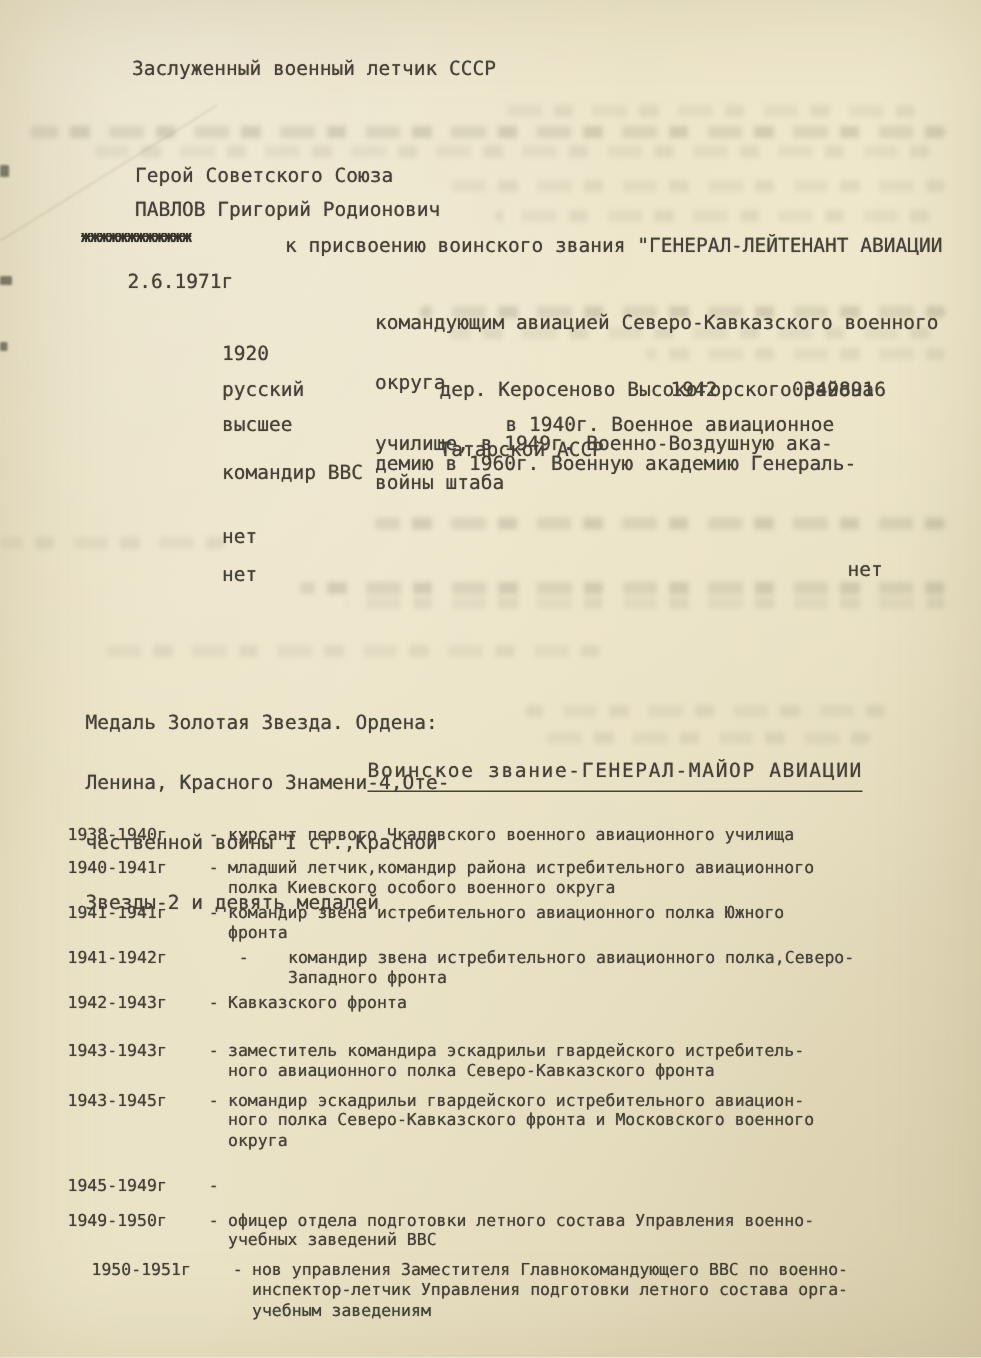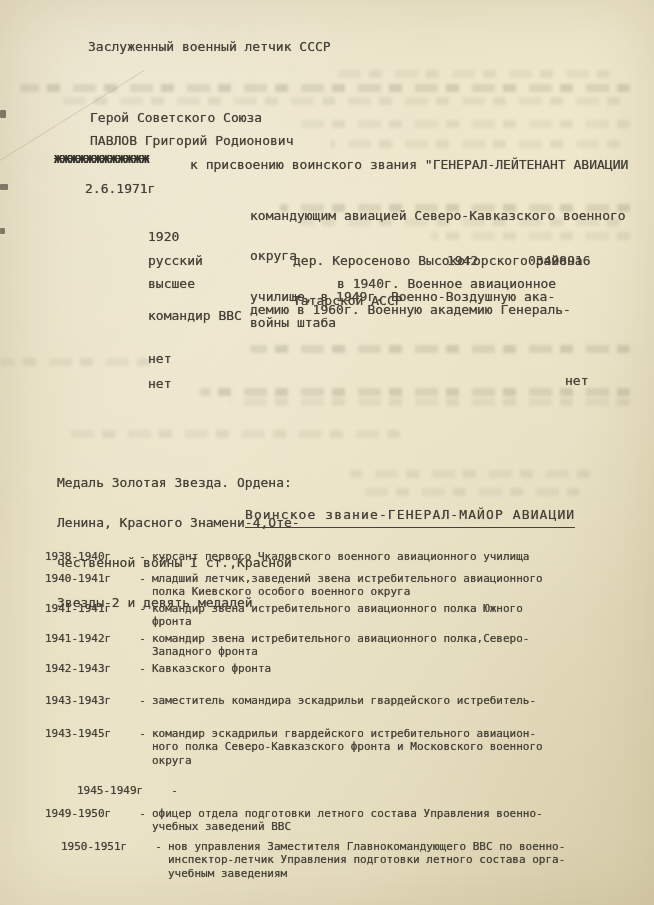--- a/index.html
+++ b/index.html
@@ -17,21 +17,21 @@
   }
   .t{
     position:absolute;
     font-size:13px;line-height:13.4px;
     color:#46423a;
     white-space:pre;
     text-shadow:0 0 0.7px rgba(70,64,52,0.75);
   }
   .lines div{white-space:pre;}
   .strike{
-    font-size:14px;line-height:10px;font-weight:bold;
+    font-size:11px;line-height:10px;font-weight:bold;
     text-decoration:line-through;letter-spacing:-0.5px;color:#36332c;
   }
   .heading{
     letter-spacing:1.1px;
     border-bottom:1.4px solid #46423a;
     padding-bottom:6px;
   }
   .trow{
     position:absolute;left:45px;display:flex;align-items:flex-start;
     font-size:11px;line-height:13.4px;color:#46423a;
@@ -127,35 +127,35 @@
     <div class="tdash">-</div>
     <div class="tlines">
       <div>курсант первого Чкаловского военного авиационного училища</div>
     </div>
   </div>
 
   <div class="trow" style="top:572px;">
     <div class="tdate">1940-1941г</div>
     <div class="tdash">-</div>
     <div class="tlines">
-      <div>младший летчик,заведений звена истребительного авиационного</div>
+      <div>младший летчик,командир района истребительного авиационного</div>
       <div>полка Киевского особого военного округа</div>
     </div>
   </div>
 
   <div class="trow" style="top:602px;">
     <div class="tdate">1941-1941г</div>
     <div class="tdash">-</div>
     <div class="tlines">
       <div>командир звена истребительного авиационного полка Южного</div>
       <div>фронта</div>
     </div>
   </div>
 
-  <div class="trow" style="top:632px;">
+  <div class="trow" style="top:632px;gap:20px;">
     <div class="tdate">1941-1942г</div>
     <div class="tdash">-</div>
     <div class="tlines">
       <div>командир звена истребительного авиационного полка,Северо-</div>
       <div>Западного фронта</div>
     </div>
   </div>
 
   <div class="trow" style="top:662px;align-items:center;">
     <div class="tdate">1942-1943г</div>
@@ -163,34 +163,35 @@
     <div class="tlines">
       <div>Кавказского фронта</div>
     </div>
   </div>
 
   <div class="trow" style="top:694px;">
     <div class="tdate">1943-1943г</div>
     <div class="tdash">-</div>
     <div class="tlines">
       <div>заместитель командира эскадрильи гвардейского истребитель-</div>
+      <div>ного авиационного полка Северо-Кавказского фронта</div>
     </div>
   </div>
 
   <div class="trow" style="top:727px;">
     <div class="tdate">1943-1945г</div>
     <div class="tdash">-</div>
     <div class="tlines">
       <div>командир эскадрильи гвардейского истребительного авиацион-</div>
       <div>ного полка Северо-Кавказского фронта и Московского военного</div>
       <div>округа</div>
     </div>
   </div>
 
-  <div class="trow" style="top:784px;margin-left:32px;">
+  <div class="trow" style="top:784px;">
     <div class="tdate">1945-1949г</div>
     <div class="tdash">-</div>
   </div>
 
   <div class="trow" style="top:807px;">
     <div class="tdate">1949-1950г</div>
     <div class="tdash">-</div>
     <div class="tlines">
       <div>офицер отдела подготовки летного состава Управления военно-</div>
       <div>учебных заведений ВВС</div>

